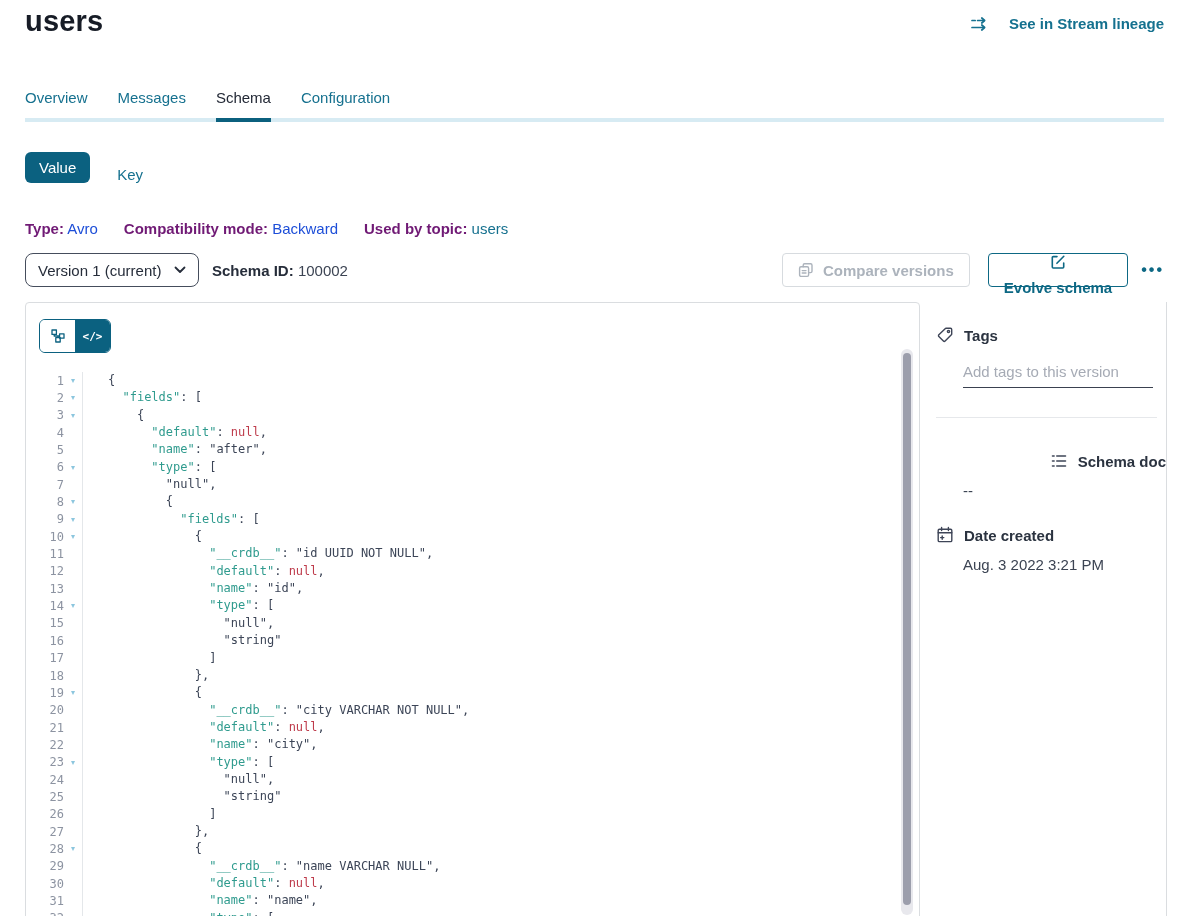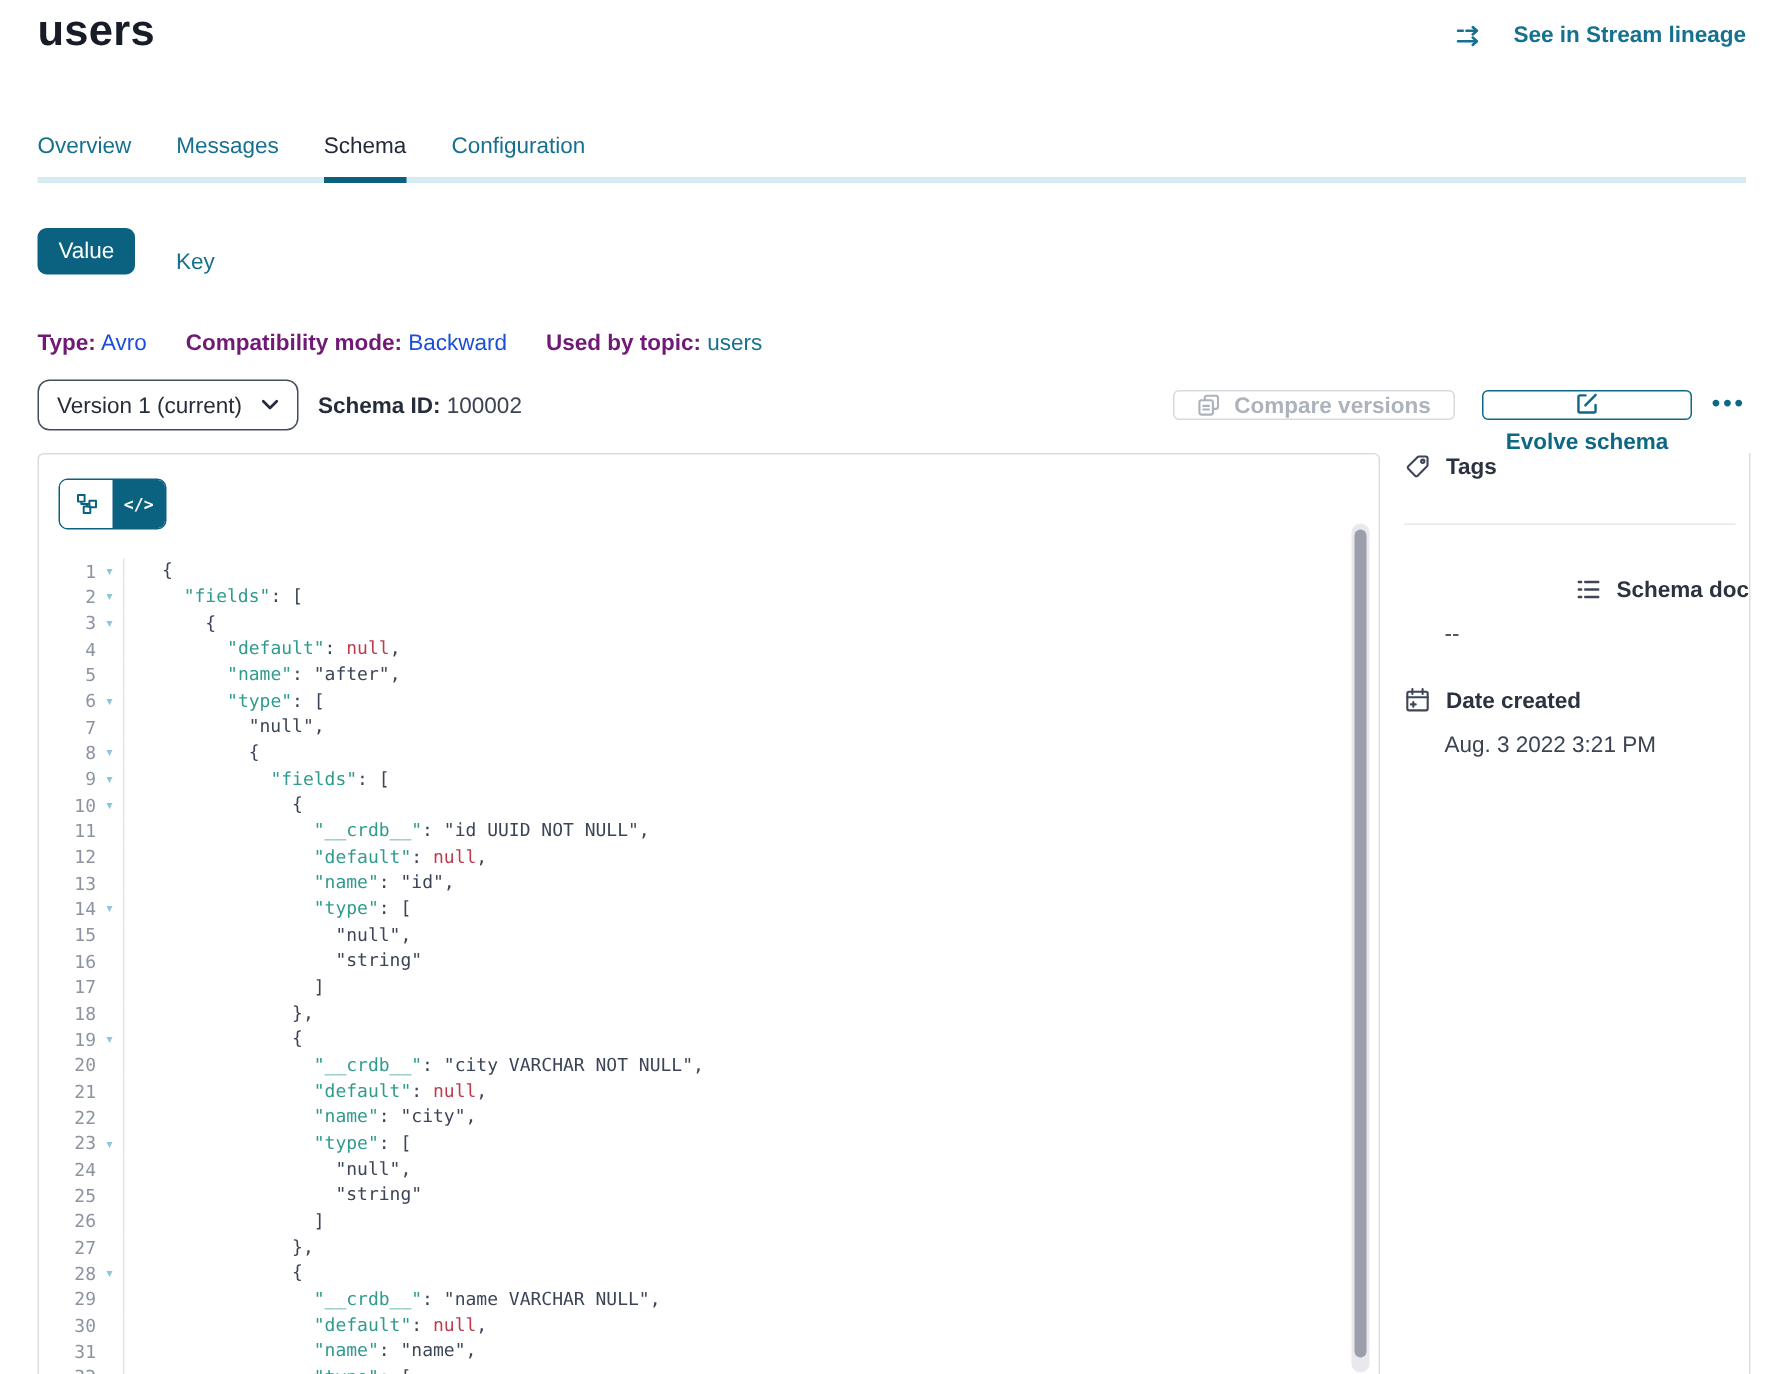--- a/index.html
+++ b/index.html
@@ -28,21 +28,21 @@
   .meta-pair b { color:#701a75; font-weight:700; }
   .meta-pair .val { color:#1d4ed8;margin-top:16px; }
   .meta-pair .link { color:#16718F; cursor:pointer; }
   
   .version-row { position:absolute; left:25px; right:25px; top:253px; display:flex; align-items:center; }
   .version-select { width:174px; height:34px; border:1px solid #454D5C; border-radius:8px; background:#fff;
     display:flex; align-items:center; justify-content:space-between; padding:0 12px; font-size:15px; color:#262D3A; cursor:pointer; }
   .schema-id { margin-left:13px; font-size:15px; }
   .schema-id b { color:#262D3A; font-weight:700; }
   .flex-spacer { flex:1; }
-  .btn { height:20px; display:flex; align-items:center; gap:9px; padding:0 15px; border-radius:4px;
+  .btn { height:34px; display:flex; align-items:center; gap:9px; padding:0 15px; border-radius:4px;
     background:#fff; font-size:15px; font-weight:700; cursor:pointer; }
   .btn-compare { border:1px solid #D7DBDF; color:#ACB3BC; }
   .btn-evolve  { border:1px solid #0D6884; color:#0D6884; margin-left:18px;flex-direction:column; }
   .more-btn { margin-left:13px; color:#0D6884; font-size:16px; font-weight:700; letter-spacing:2px; cursor:pointer; }
   
   .code-panel { position:absolute; left:25px; top:302px; width:895px; height:620px;
     border:1px solid #DADDE0; border-radius:4px; background:#fff; overflow:hidden; }
   .view-toggle { margin:16px 0 0 13px; display:inline-flex; height:34px; border:1px solid #0B6180; border-radius:6px; overflow:hidden; }
   .tog-seg { width:35px; display:flex; align-items:center; justify-content:center; cursor:pointer; }
   .tog-tree { background:#fff; }
@@ -55,21 +55,21 @@
     font:12px/17.35px "DejaVu Sans Mono", monospace; color:#3C4557; white-space:pre; }
   .tk-k { color:#2F9B8E; }
   .tk-s { color:#3C4557; }
   .tk-p { color:#3C4557; }
   .tk-n { color:#BE3B4B; }
   .scroll-track { position:absolute; top:46px; bottom:6px; right:6px; width:12px; background:#E8E8ED; border-radius:6px; }
   .scroll-thumb { position:absolute; top:4px; bottom:10px; left:2px; width:8px; background:#9C9EAC; border-radius:4px; cursor:pointer; }
   
   .sidebar { position:absolute; left:936px; top:302px; width:231px; height:614px; border-right:1px solid #DADDE0; }
   .sb-head { display:flex; align-items:center; gap:10px; font-size:15px; font-weight:700; color:#2B3340; }
-  .sb-head.first { }
+  .sb-head.first { margin-top:24px; }
   .tags-input { display:block; margin:19px 0 0 27px; width:190px; border:none; border-bottom:1px solid #3A4150;
     padding:0 0 7px 0; font-size:15px; color:#3C4453; outline:none; background:transparent; font-family:"Liberation Sans", sans-serif; }
   .tags-input::placeholder { color:#A6ABB5; }
   .sb-divider { margin-top:29px; height:1px; width:221px; background:#E6E8EB; }
   .sb-val { margin:12px 0 0 27px; font-size:15px; color:#3C4453; }
   .mt34 { margin-top:34px;justify-content:flex-end; } .mt27 { margin-top:27px; }
   .sb-icon { flex:none; display:flex; }
 </style>
 </head>
 <body>
@@ -340,20 +340,21 @@
 
   <div class="sb-head first">
     <span class="sb-icon">
       <svg width="18" height="18" viewBox="0 0 18 18" fill="none" stroke="#3E4557" stroke-width="1.4" stroke-linejoin="round">
         <path d="M10 2.3 h4.5 a1.2 1.2 0 0 1 1.2 1.2 V8 a1.2 1.2 0 0 1 -.35 .85 L9.1 15.1 a1.2 1.2 0 0 1 -1.7 0 L2.85 10.55 a1.2 1.2 0 0 1 0 -1.7 L9.15 2.65 a1.2 1.2 0 0 1 .85 -.35 Z"></path>
         <circle cx="12.5" cy="5.5" r="1.1"></circle>
       </svg>
     </span>
     <span>Tags</span>
   </div>
+  <input class="tags-input" type="text" placeholder="Add tags to this version" style="">
   <div class="sb-divider"></div>
 
   <div class="sb-head mt34">
     <span class="sb-icon">
       <svg width="18" height="18" viewBox="0 0 18 18" fill="none" stroke="#3E4557" stroke-width="1.6" stroke-linecap="round">
         <path d="M2.5 4 h1.6 M6.8 4 h8.7"></path>
         <path d="M2.5 9 h1.6 M6.8 9 h8.7"></path>
         <path d="M2.5 14 h1.6 M6.8 14 h8.7"></path>
       </svg>
     </span>

